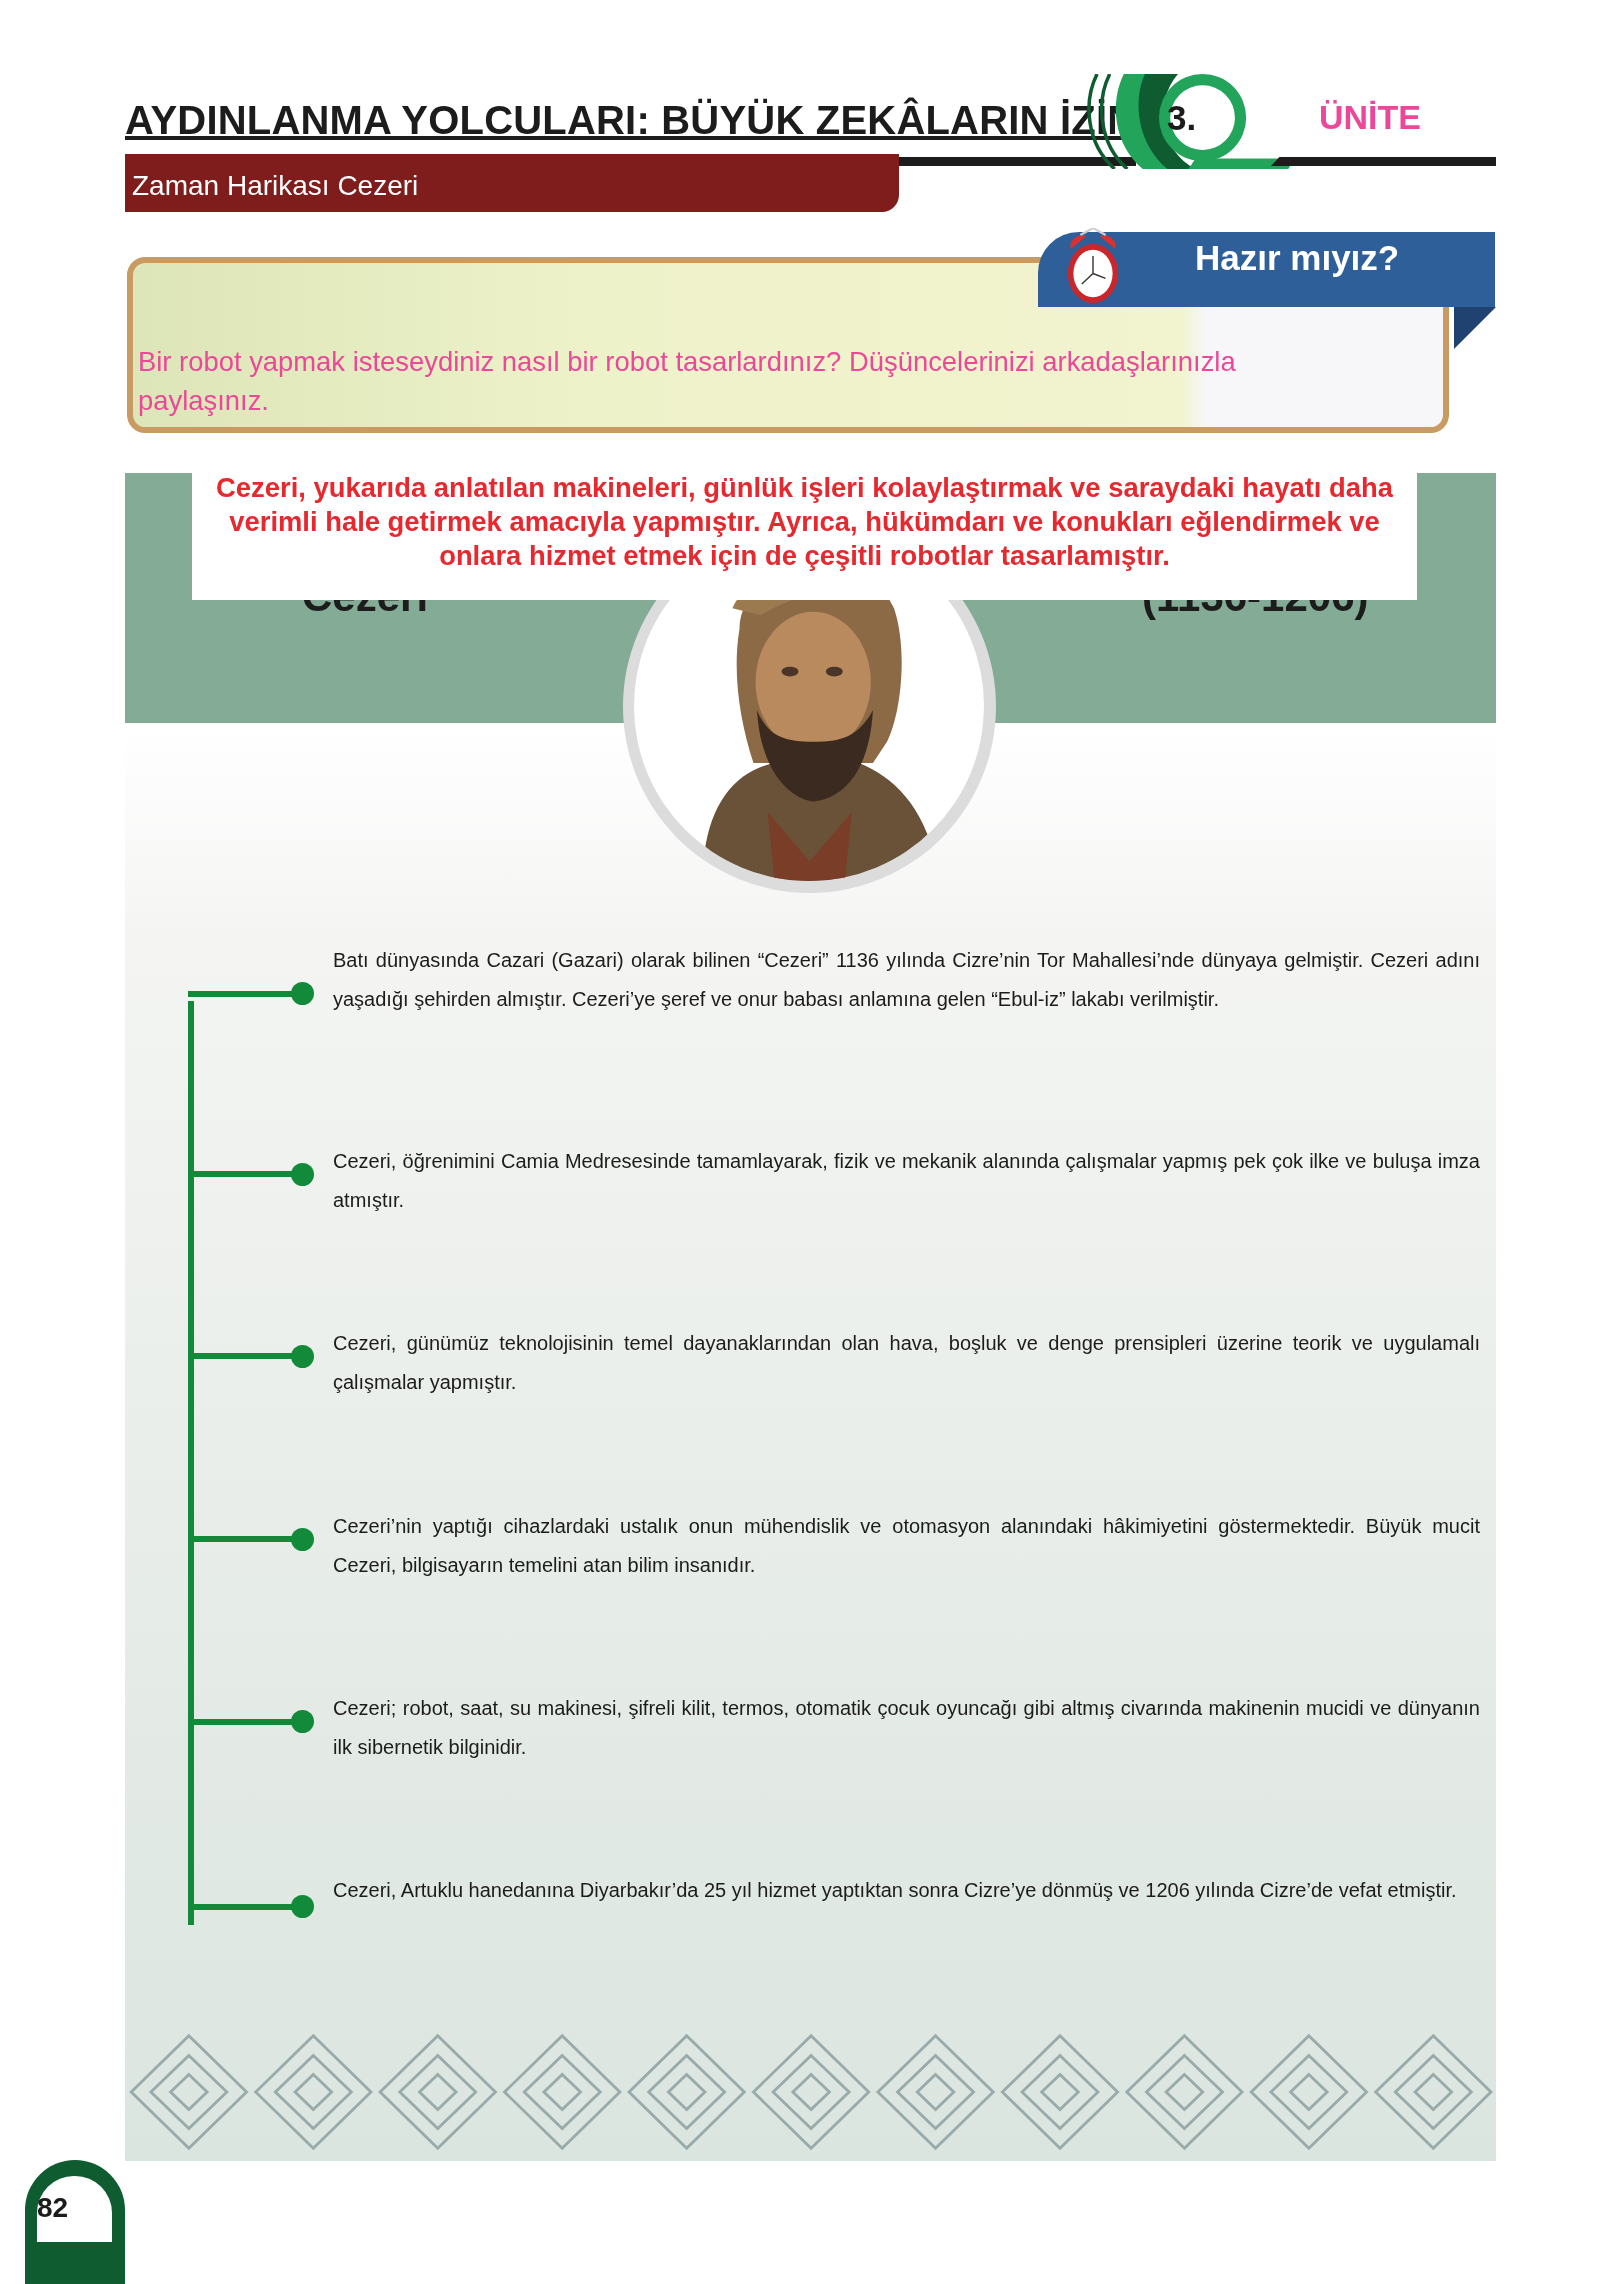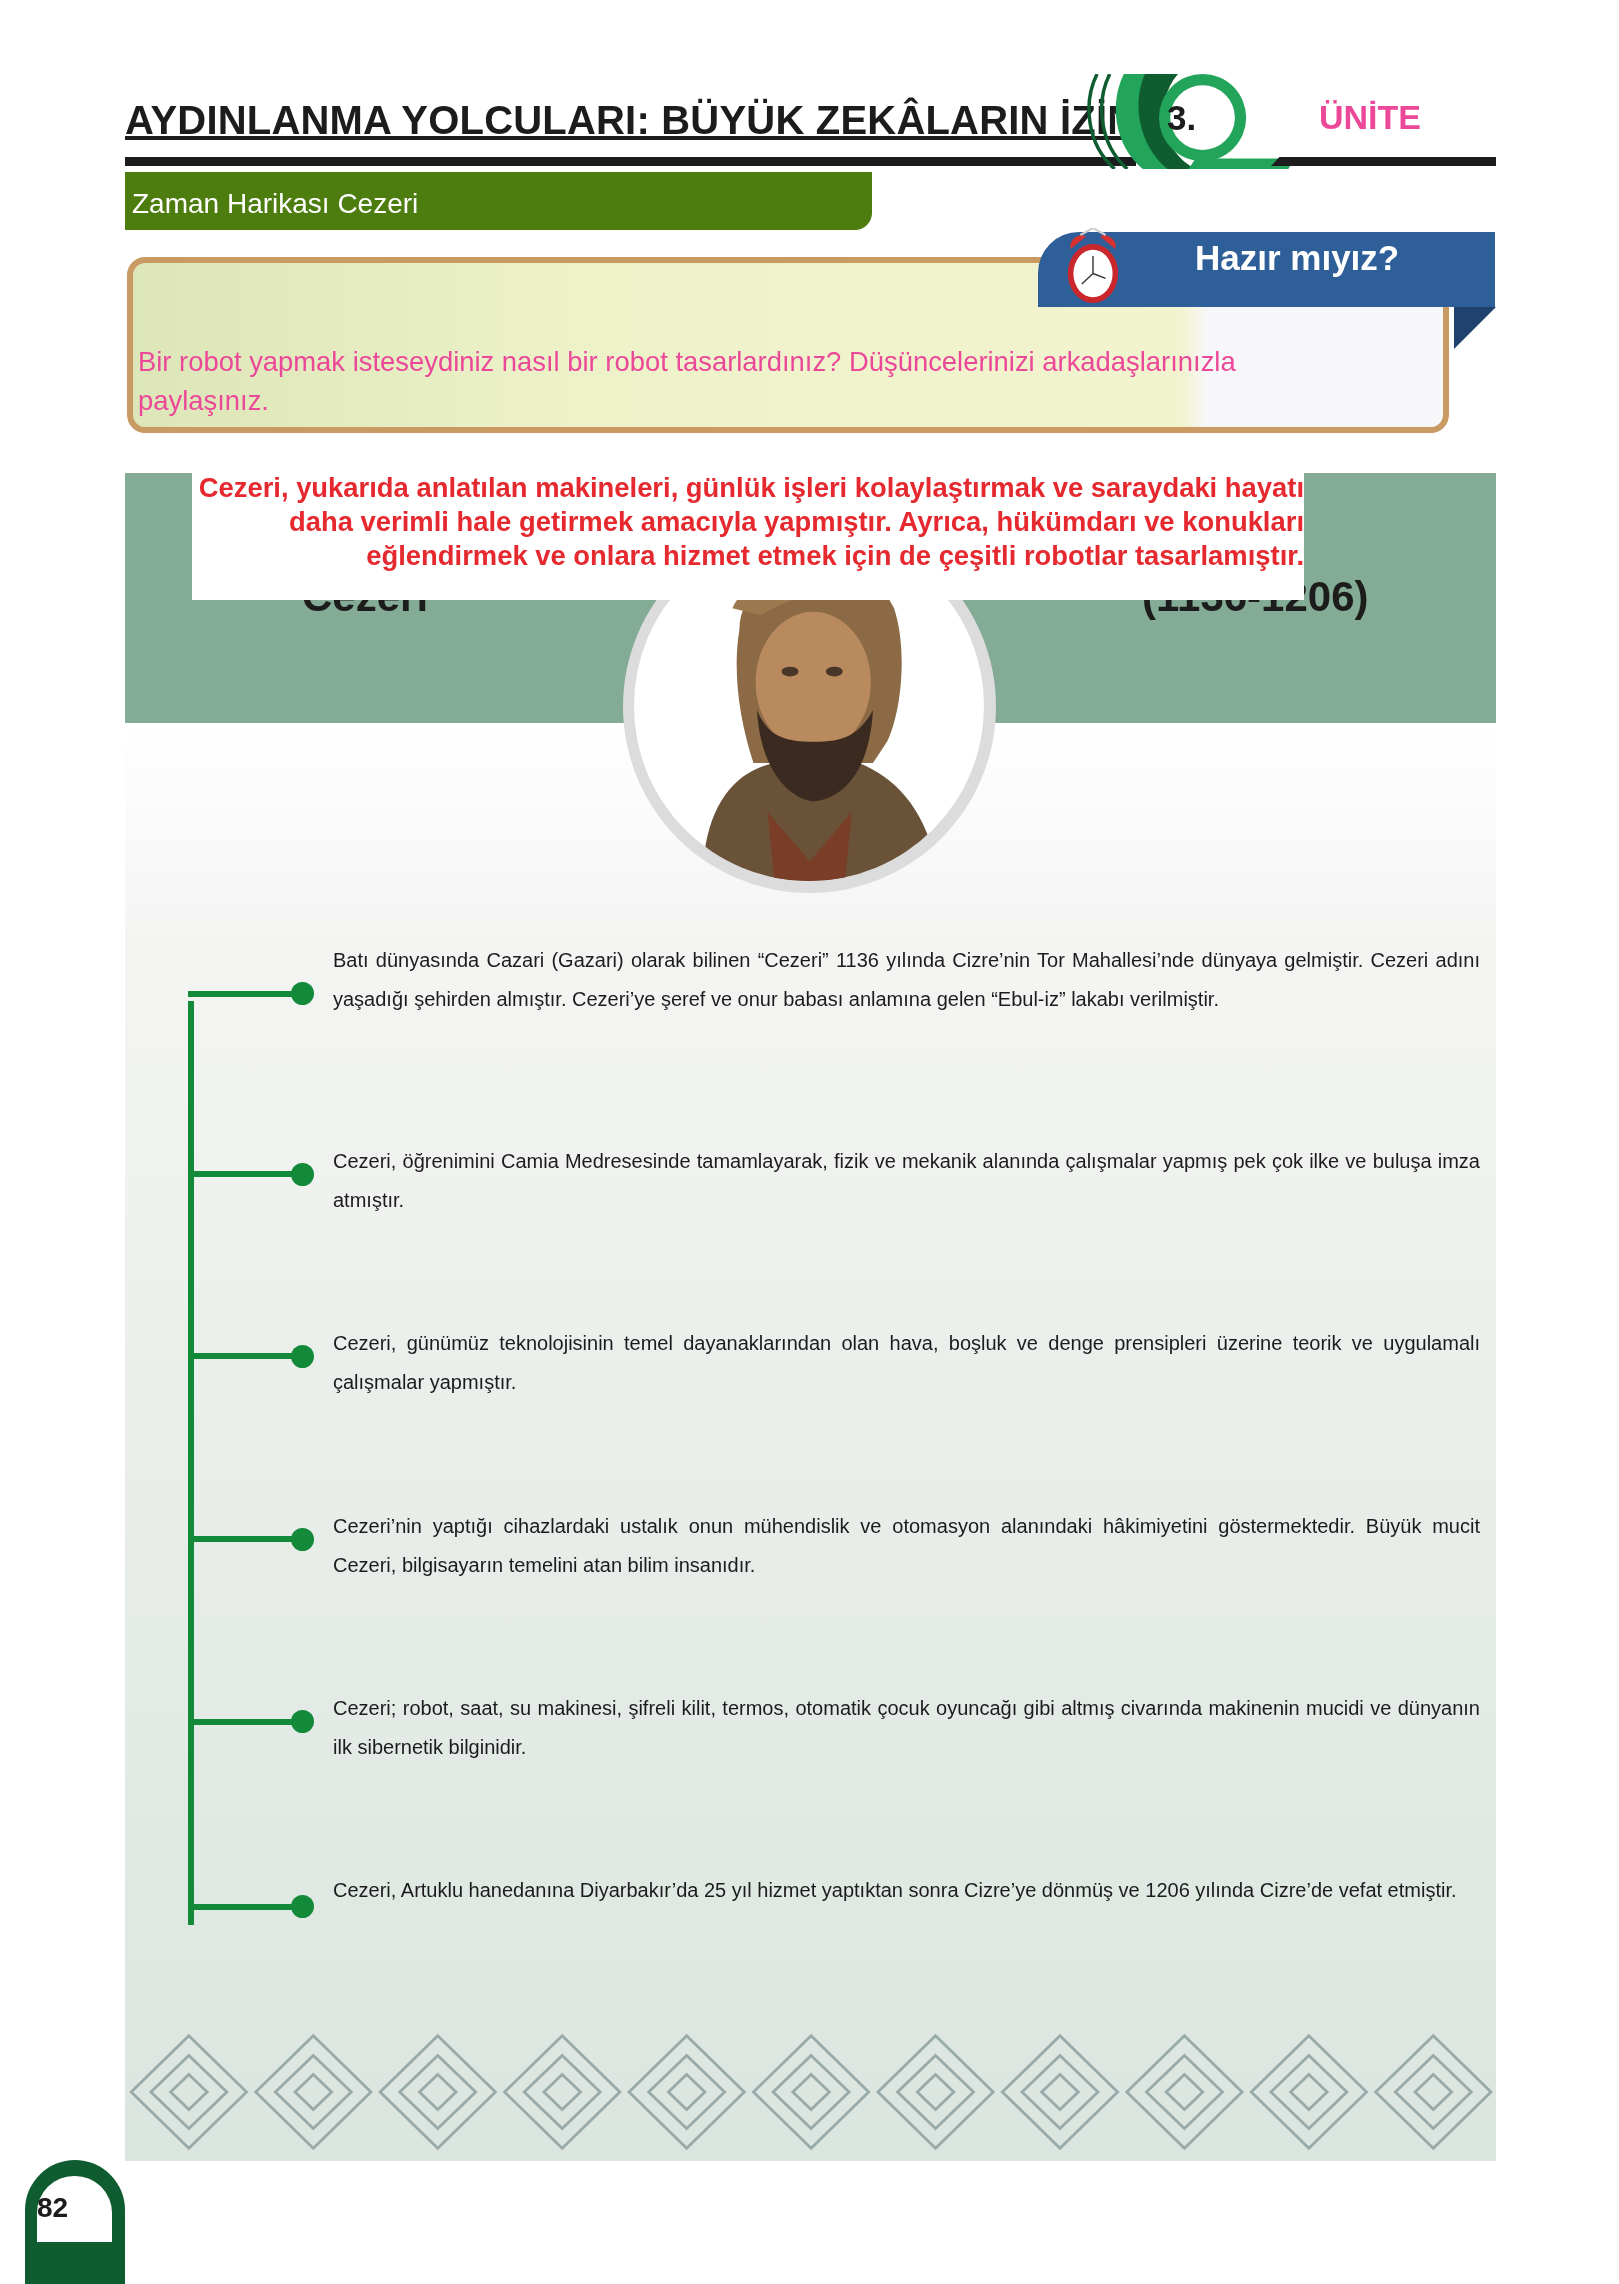--- a/index.html
+++ b/index.html
@@ -7,37 +7,37 @@
          font-family:"Liberation Sans", sans-serif; color:#1a1a1a; }
 
   
   .hdr-title { position:absolute; left:125px; top:98px; font-size:40px; font-weight:bold; letter-spacing:0.2px; color:#1c1c1c; white-space:nowrap;text-decoration:underline; }
   .hdr-unit { position:absolute; left:1319px; top:98px; font-size:34px; font-weight:bold; color:#ec4899; }
   .hdr-bar-left { position:absolute; left:125px; top:157px; width:1011px; height:9.1px; background:#1c1c1c; }
   .hdr-bar-right { position:absolute; left:1271px; top:157px; width:225px; height:9.1px; background:#1c1c1c; clip-path:polygon(8.4px 0,100% 0,100% 100%,0 100%); }
   .hdr-badge { position:absolute; left:1083px; top:74px; width:211px; height:95px; }
   .hdr-badge-num { position:absolute; left:1167px; top:98px; font-size:35px; font-weight:bold; color:#1c1c1c; }
 
-  .section-tab { position:absolute; left:125px; top:172px; width:747px; height:58px; background:#4d7c0f; border-bottom-right-radius:17px; }
+  .section-tab { position:absolute; left:125px; top:154px; width:747px; height:58px; background:#7f1d1d; border-bottom-right-radius:17px;padding-left:27px; }
   .section-tab span { position:absolute; left:7px; top:15.5px; font-size:28px; color:#ffffff; }
 
   
   .ready-box { position:absolute; left:127px; top:257px; width:1322px; height:176px; border:6.3px solid #c99b62; border-radius:18.3px;
                background:linear-gradient(90deg,#dde6b8 0%,#eef2c9 35%,#f2f3cf 80%,#f7f7f9 82%,#f7f7f9 100%); box-sizing:border-box; }
   .ready-text { position:absolute; left:138px; top:330px; width:1195px; font-size:27.4px; line-height:39px; color:#ec4899;margin-top:12px; }
   .ready-ribbon { position:absolute; left:1038px; top:232px; width:457px; height:75px; background:#2f5f98; border-top-left-radius:41px; }
   .ready-ribbon-fold { position:absolute; left:1454px; top:307px; width:42px; height:42px; background:#1f4270; clip-path:polygon(0 0,100% 0,0 100%); }
   .ready-title { position:absolute; left:1195px; top:238px; font-size:35px; font-weight:bold; color:#ffffff; }
   .clock { position:absolute; left:1065px; top:228px; width:56px; height:77px; }
 
   
   .banner { position:absolute; left:125px; top:473px; width:1371px; height:250px; background:#83ab96; }
   .banner-name { position:absolute; left:302px; top:573px; font-size:42px; font-weight:bold; color:#1c1c1c; }
   .banner-years { position:absolute; left:1142px; top:573px; font-size:42px; font-weight:bold; color:#1c1c1c; }
-  .note { position:absolute; left:192px; top:470px; width:1112px; height:130px; background:#ffffff; text-align:right; }
+  .note { position:absolute; left:192px; top:470px; width:1225px; height:130px; background:#ffffff; text-align:center; }
   .note p { margin:0; padding-top:1.4px; font-size:27.4px; line-height:34px; font-weight:bold; color:#e5292f; }
 
   .portrait-ring { position:absolute; left:623px; top:520px; width:373px; height:373px; border-radius:50%; background:#dcdcdc; }
   .portrait { position:absolute; left:634px; top:531px; width:350px; height:350px; border-radius:50%; background:#ffffff; overflow:hidden; }
 
   
   .panel { position:absolute; left:125px; top:723px; width:1371px; height:1438px;
            background:linear-gradient(180deg,#ffffff 0%,#f4f5f3 15%,#e8ede9 55%,#dbe5df 100%); }
   .timeline-spine { position:absolute; left:188px; top:1001px; width:6.3px; height:924px; background:#138a3a; }
   .tl-arm { position:absolute; left:188px; width:112px; height:6.3px; background:#138a3a; }

